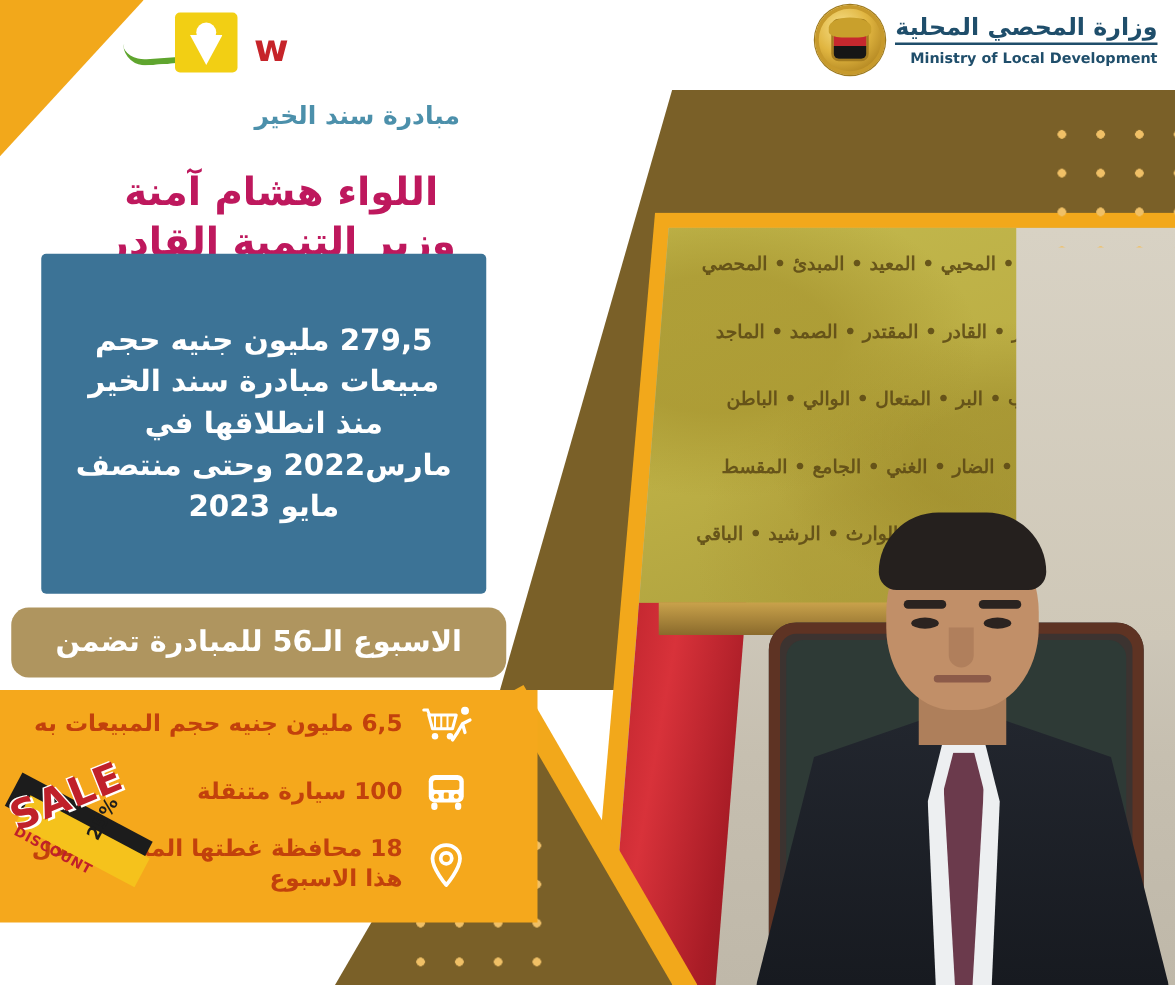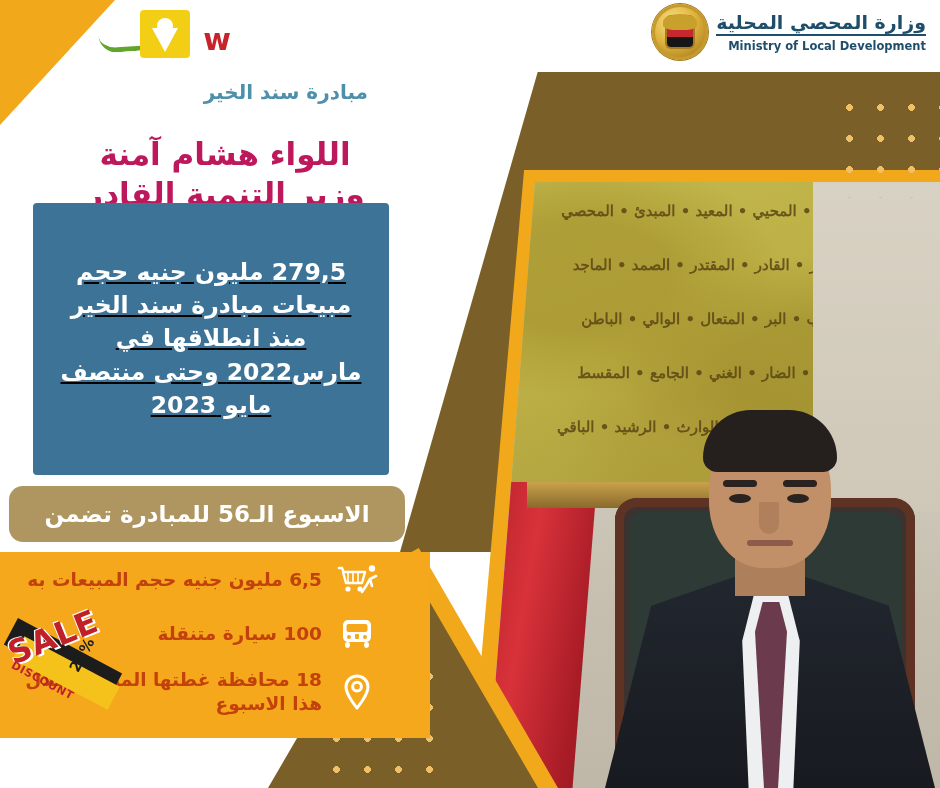--- a/index.html
+++ b/index.html
@@ -224,21 +224,20 @@
     position:absolute; right:530px; top:110px; width:370px;
     text-align:center; color:#be185d; font-size:31px; font-weight:700;
     line-height:1.30; direction:rtl;margin-top:24px;
   }
 
   .blue-box {
     position:absolute; left:33px; top:203px; width:356px; height:272px;
     background:#3C7396; border-radius:4px;
     display:flex; align-items:center; justify-content:center;
     padding:10px 16px;
-    text-decoration:underline;
   }
   .blue-box p {
     color:#ffffff; font-size:23.5px; font-weight:700;
     line-height:1.42; text-align:center; direction:rtl;
   }
 
   .tan-bar {
     position:absolute; left:9px; top:486px; width:396px; height:56px;
     background:#AF955F; border-radius:14px;
     display:flex; align-items:center; justify-content:center;

